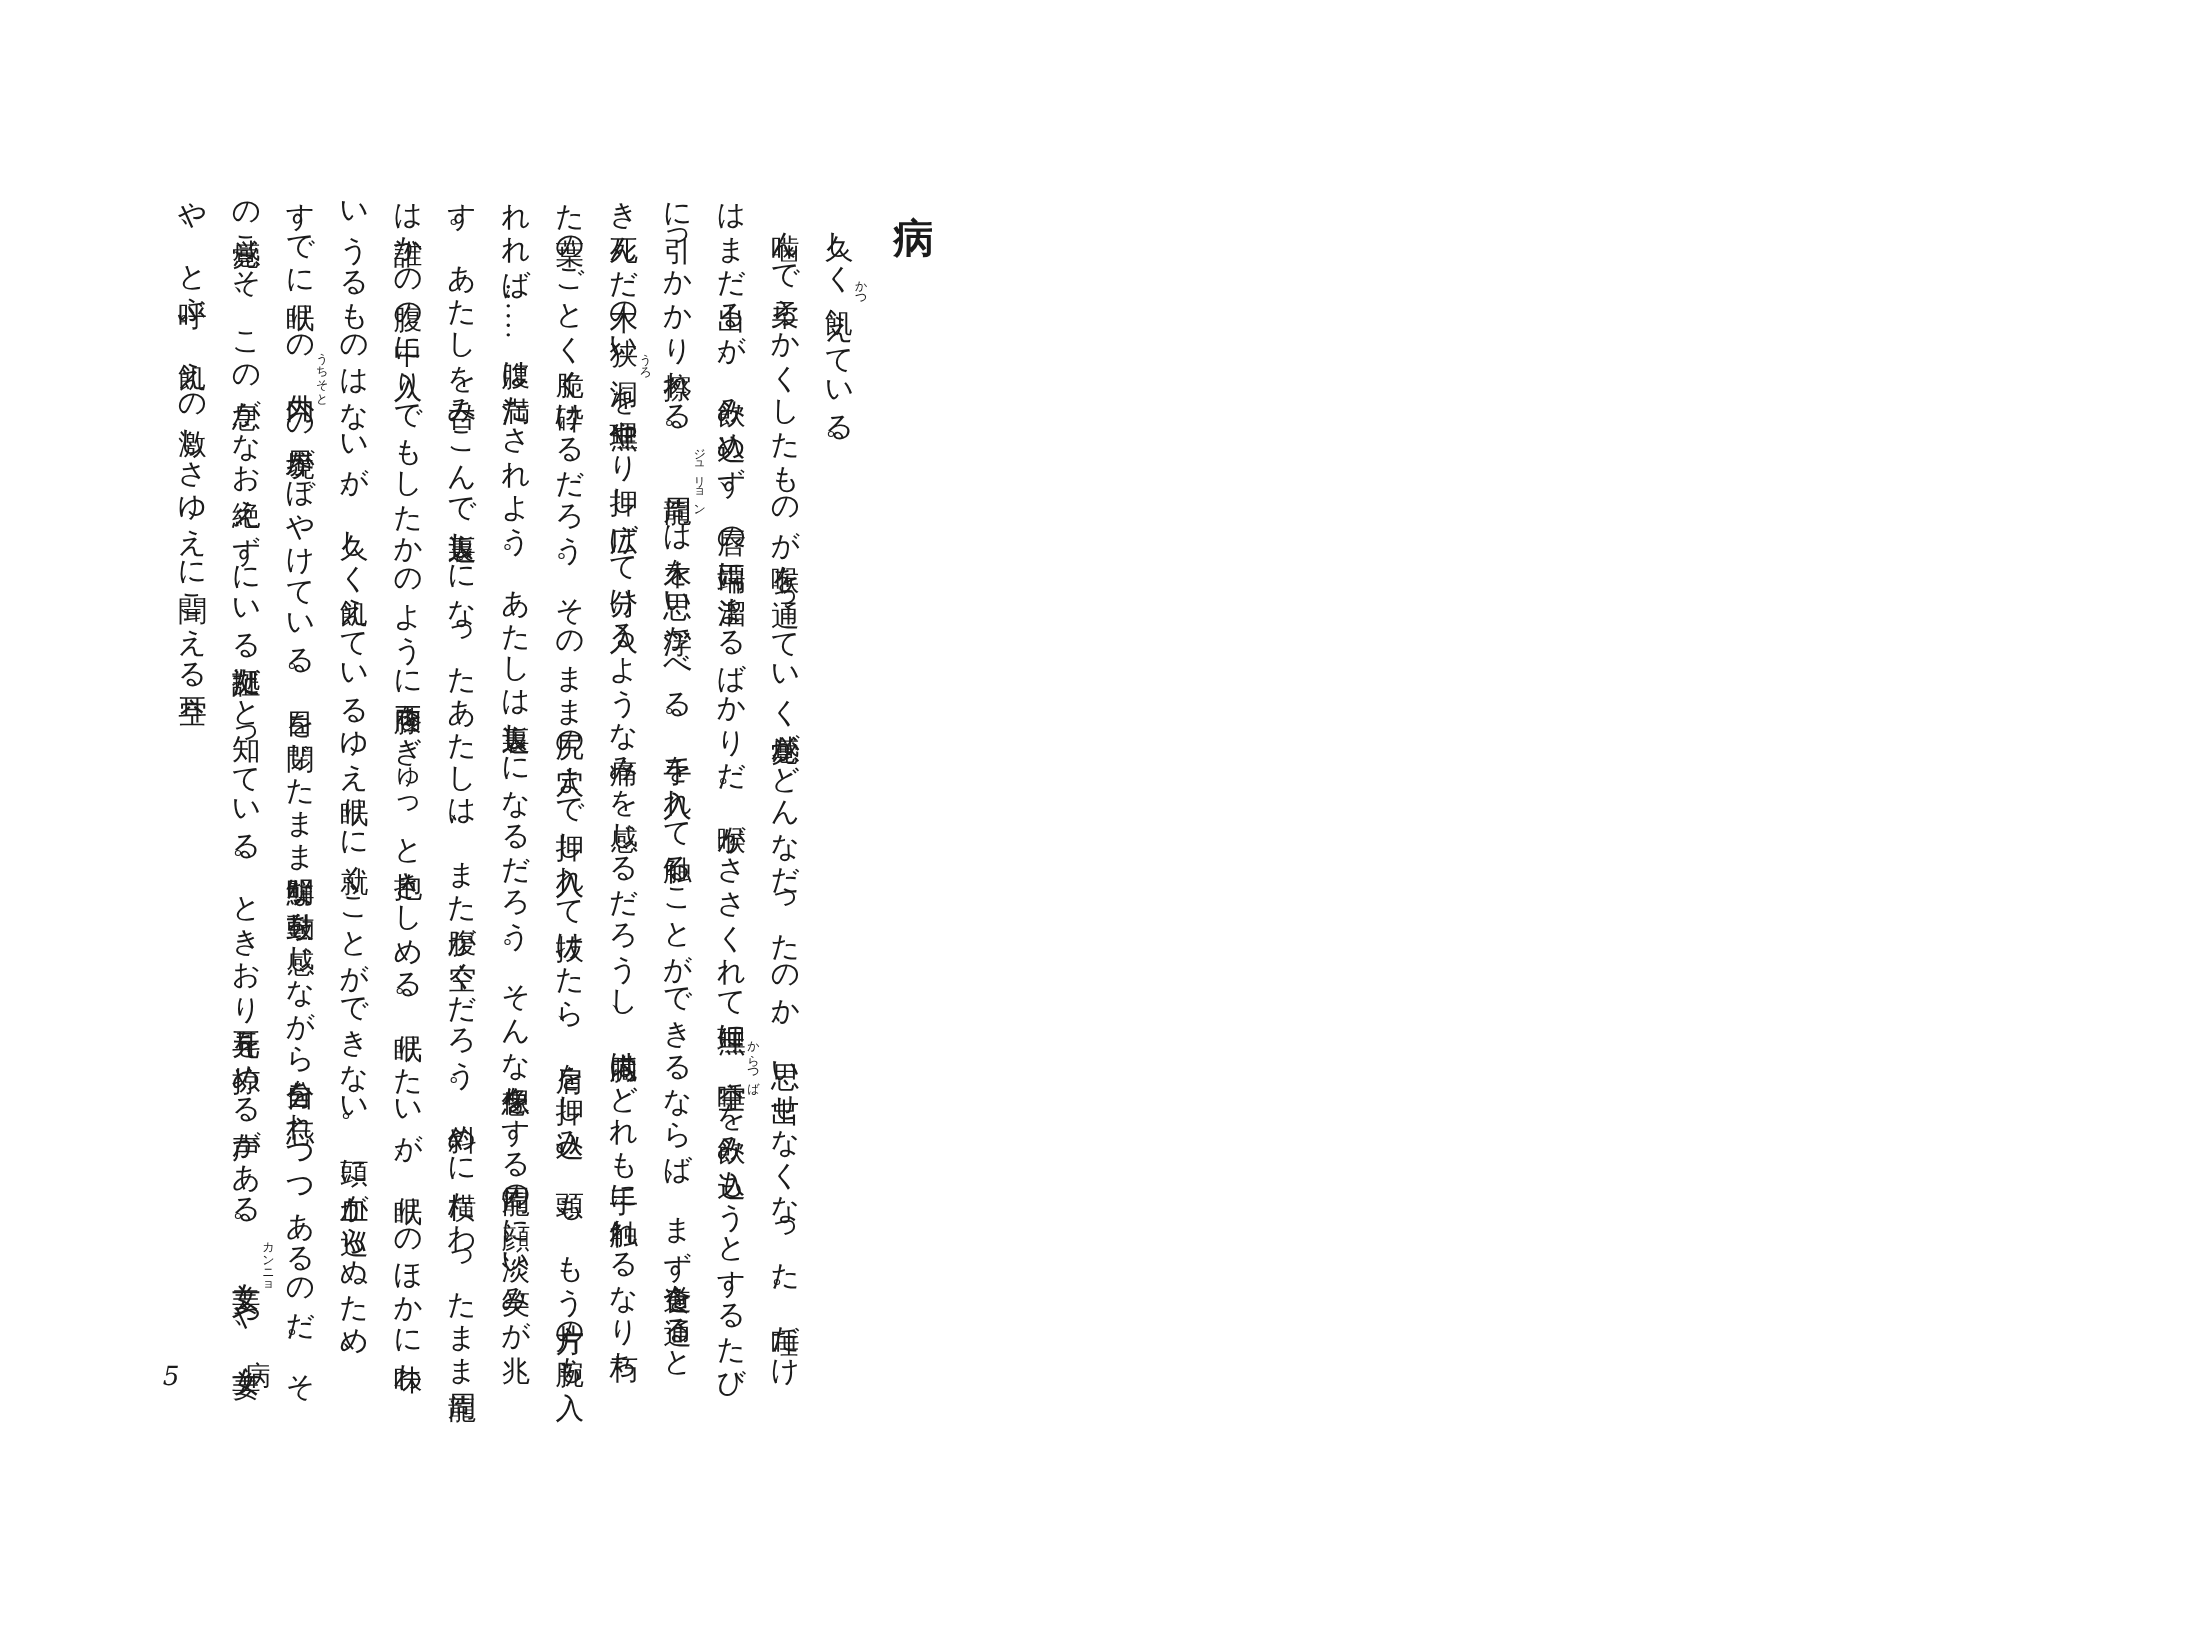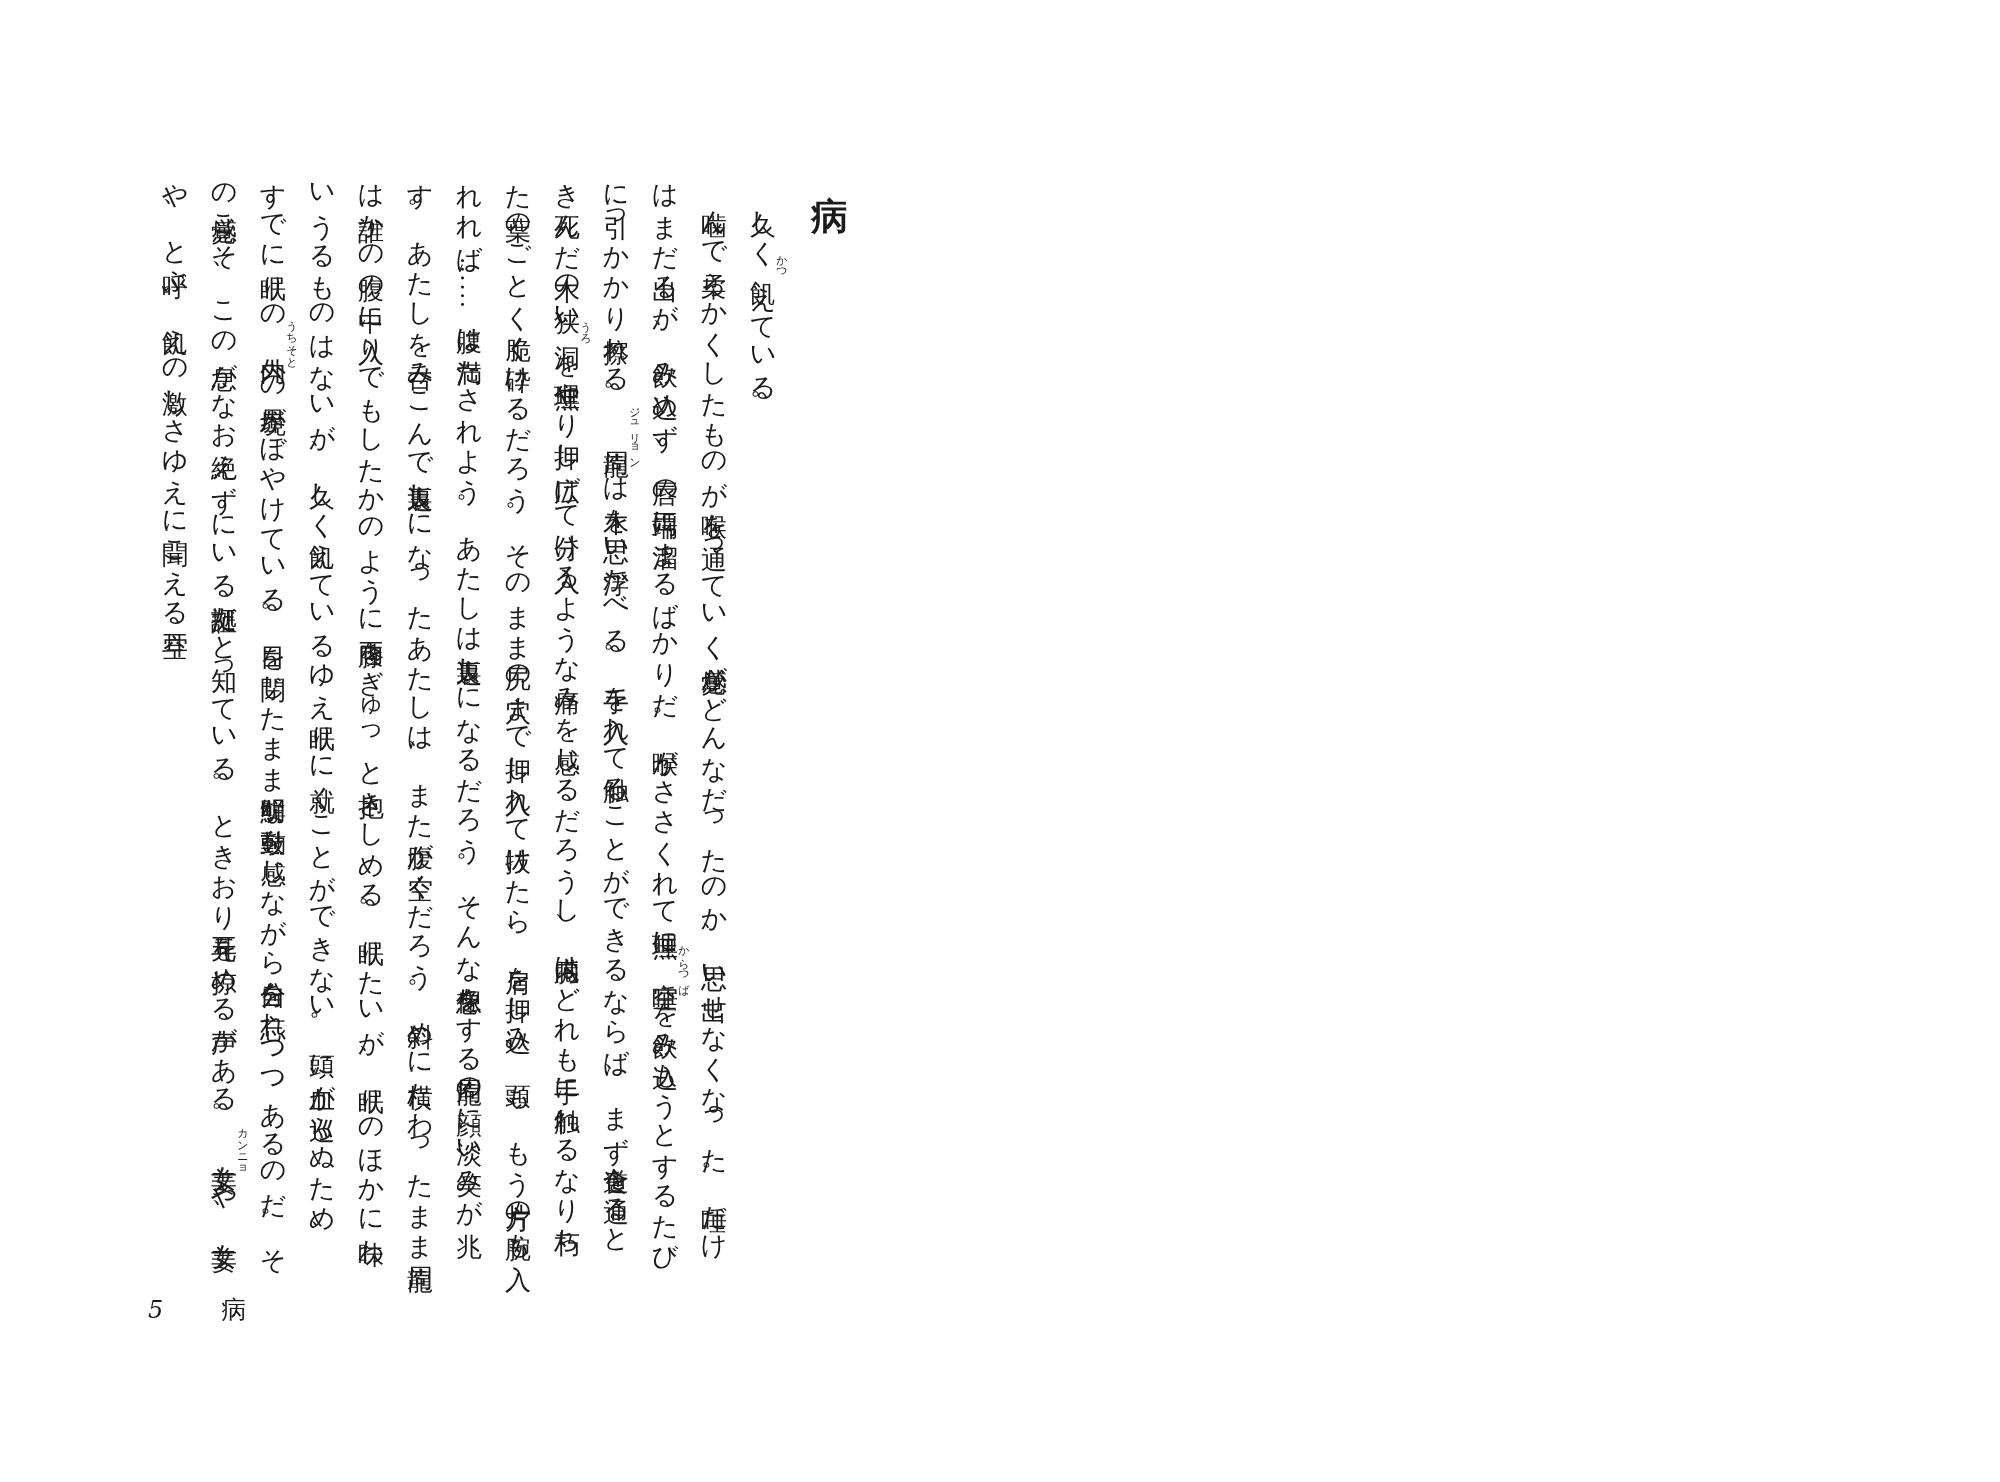--- a/index.html
+++ b/index.html
@@ -33,21 +33,21 @@
     font-weight: bold;
     line-height: 58px;
     letter-spacing: 0;
   }
   .body-text p { margin: 0; text-indent: 1em; }
   ruby { ruby-align: center; }
   rt { font-size: 11px; letter-spacing: 0; font-weight: normal; }
 
   .folio {
     position: absolute;
-    left: 148px; top: 1293px;
+    left: 148px; top: 1234px;
     font-size: 25px;
     letter-spacing: 0;
   }
   .folio .folio-num {
     font-family: "DejaVu Serif", serif;
     font-style: italic;
     font-size: 24px;
     margin-right: 58px;
   }
 </style>

